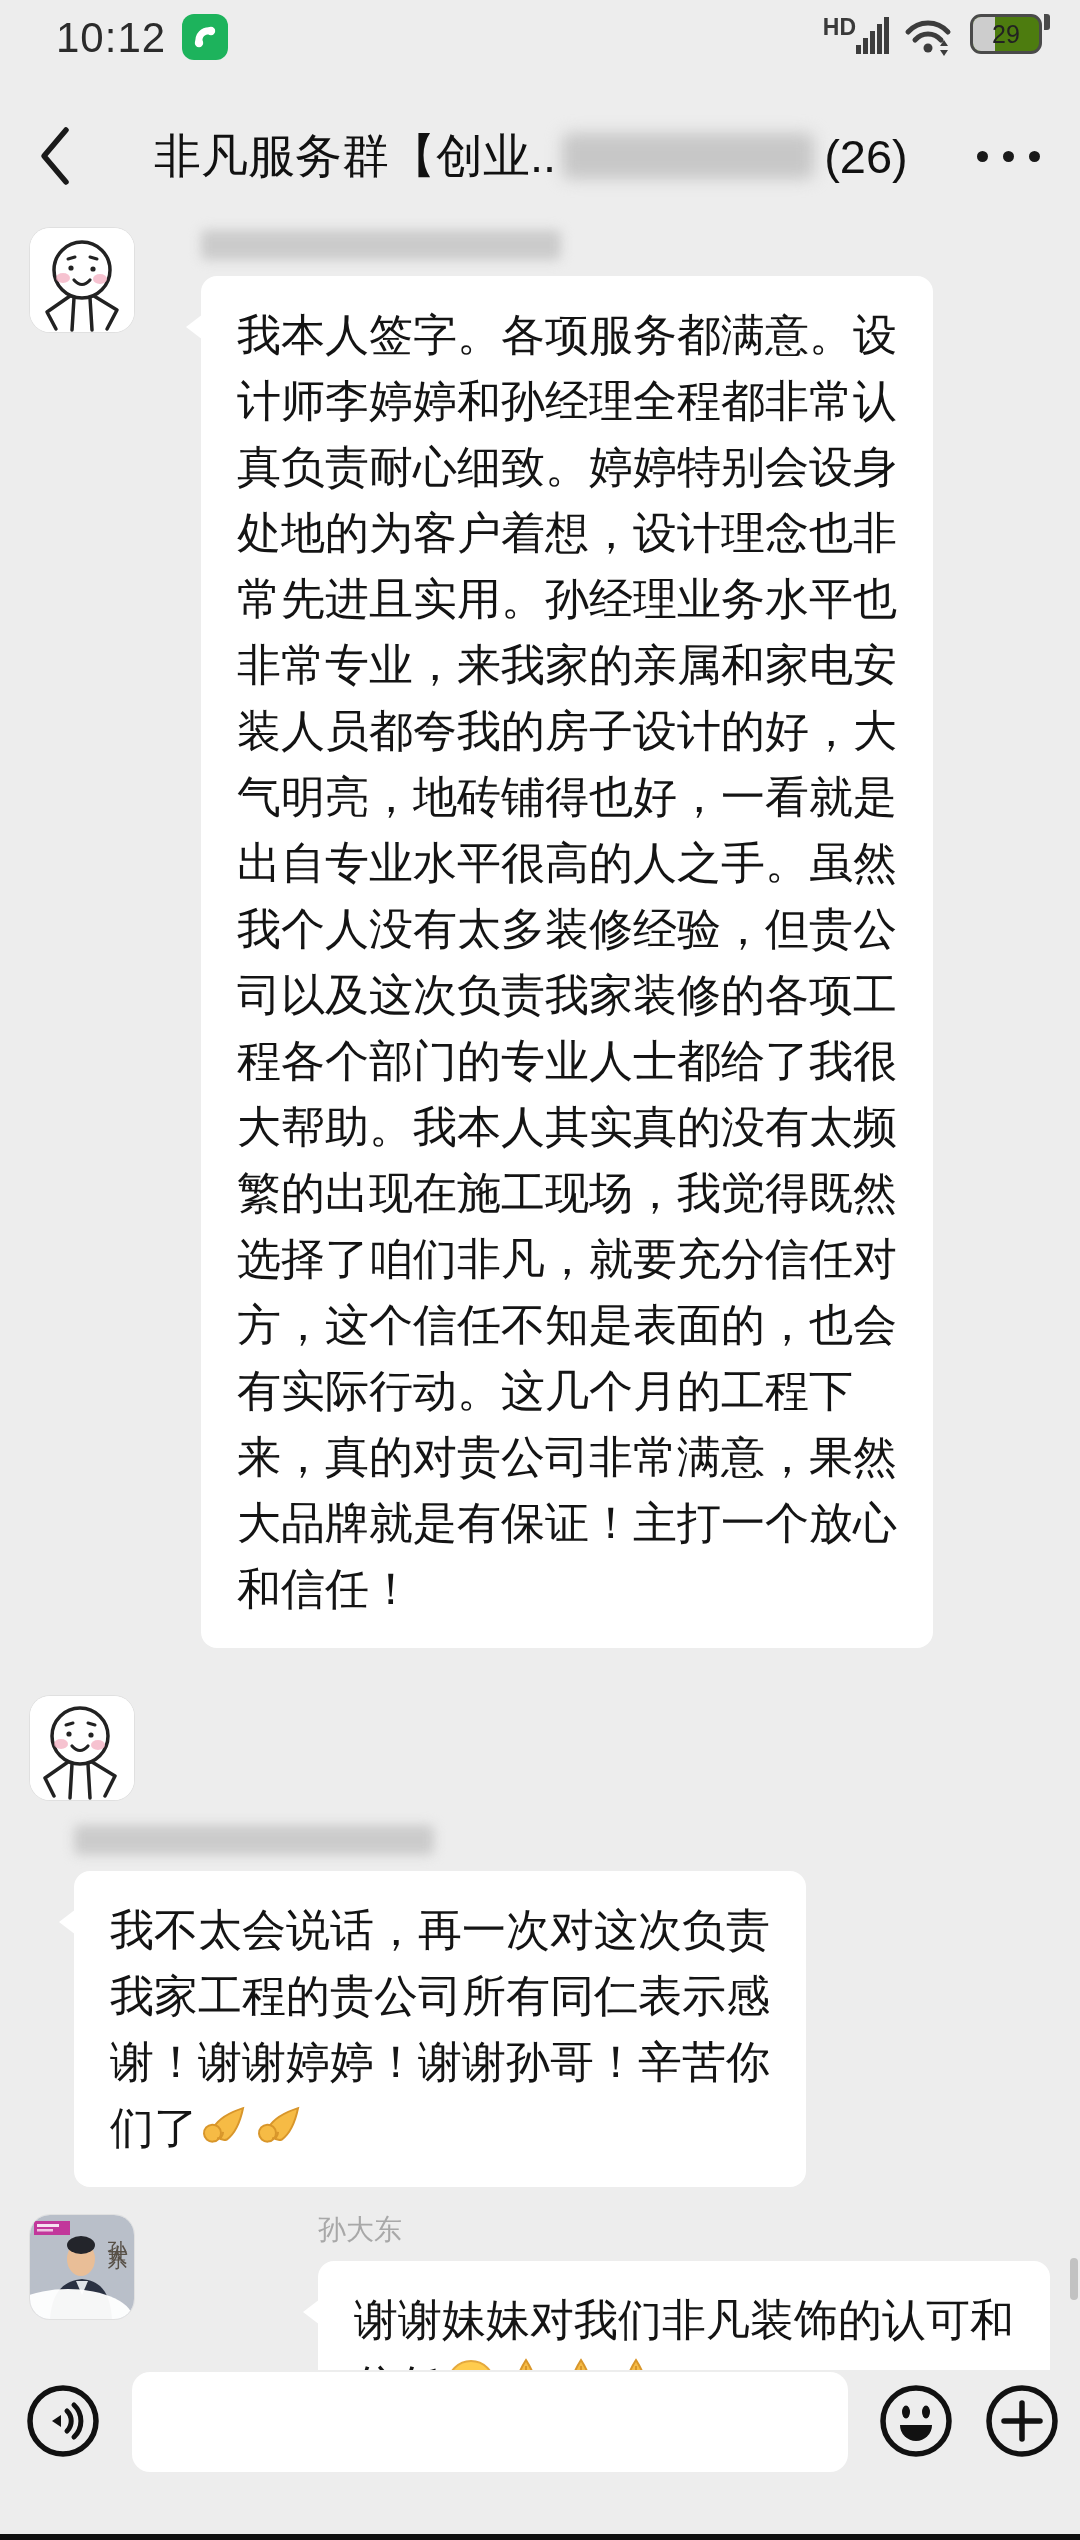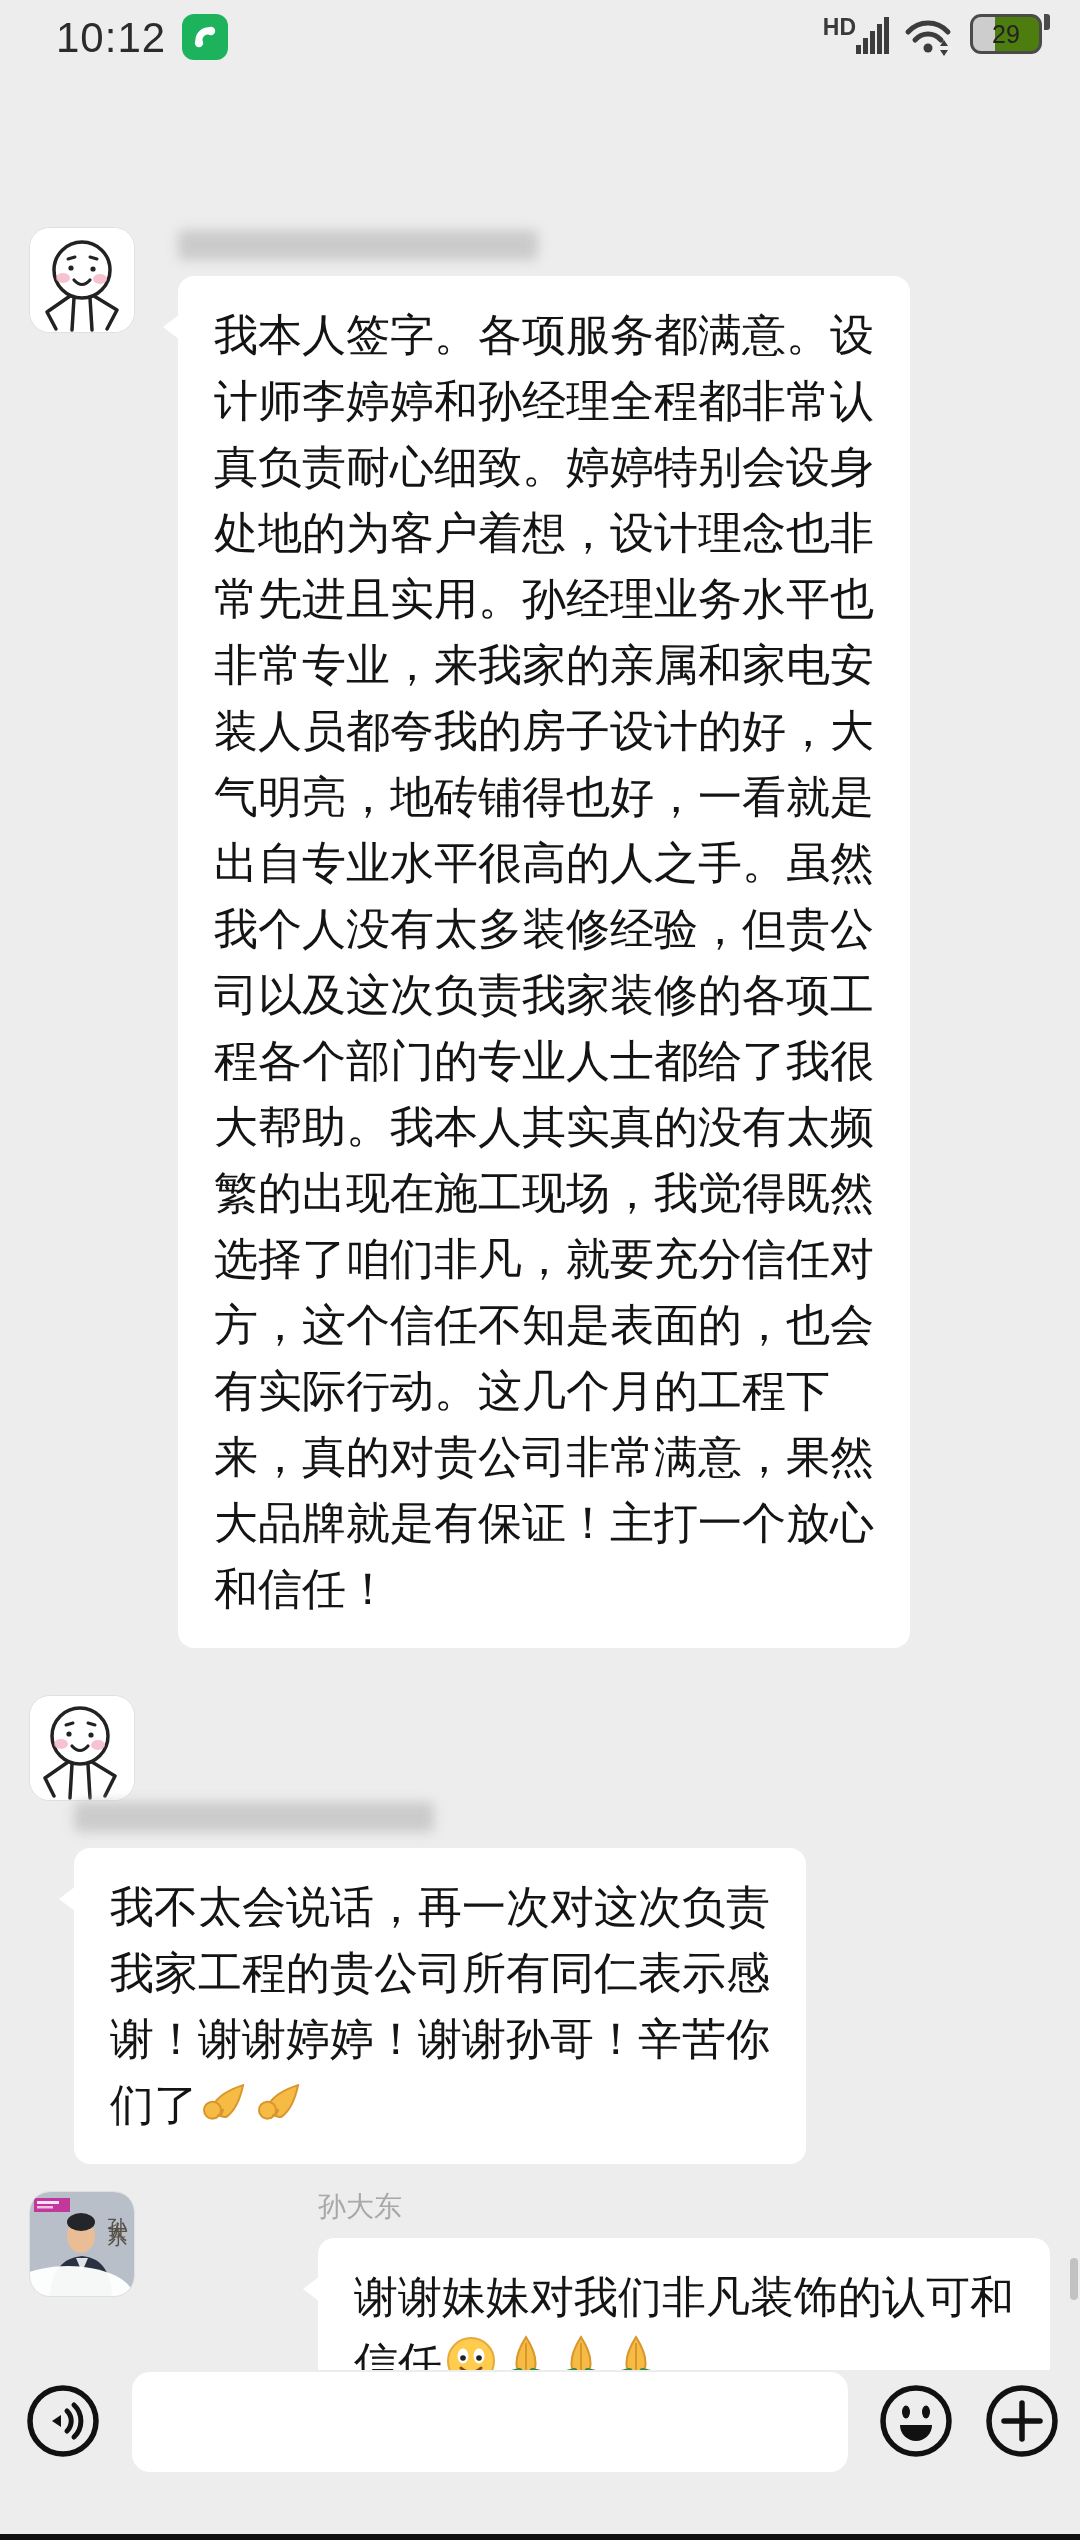--- a/index.html
+++ b/index.html
@@ -22,21 +22,21 @@
   .battery-nub{width:6px;height:16px;background:#4a4a4a;border-radius:0 3px 3px 0;margin-left:2px;}
   
   .nav-bar{position:absolute;top:100px;left:0;right:0;height:112px;display:flex;align-items:center;padding:0 40px 0 36px;box-sizing:border-box;}
   .back-btn{width:40px;height:68px;display:flex;align-items:center;}
   .title-wrap{display:flex;align-items:center;margin-left:78px;font-size:47px;color:#111;font-weight:500;white-space:nowrap;}
   .title-blur{width:252px;height:46px;background:#c7c7c7;border-radius:8px;filter:blur(8px);margin:0 10px 0 6px;}
   .more-btn{margin-left:auto;display:flex;gap:15px;align-items:center;height:60px;}
   .more-btn i{width:11px;height:11px;border-radius:50%;background:#1a1a1a;}
   
   .chat{position:absolute;top:212px;left:0;right:0;bottom:170px;padding:16px 30px;box-sizing:border-box;overflow:hidden;}
-  .msg{display:flex;align-items:flex-start;}
+  .msg{display:flex;align-items:flex-start;gap:23px;}
   .msg-2{margin-top:48px;flex-direction:column;}
   .msg-3{margin-top:28px;justify-content:space-between;}
   .avatar{width:104px;height:104px;border-radius:20px;overflow:hidden;flex:none;background:#fff;position:relative;box-shadow:0 0 0 1px rgba(0,0,0,.05);}
   .m-body{margin-left:44px;min-width:0;}
   .name-blur{width:360px;height:30px;border-radius:5px;background:#cbcbcb;filter:blur(6px);margin-top:2px;}
   .name-text{font-size:28px;color:#a8a8a8;height:30px;line-height:30px;}
   .bubble{position:relative;margin-top:16px;background:#fff;border-radius:16px;padding:26px 36px;width:660px;font-size:44px;line-height:66px;color:#141414;}
   .bubble::before{content:"";position:absolute;left:-15px;top:38px;width:0;height:0;border-top:13px solid transparent;border-bottom:13px solid transparent;border-right:17px solid #fff;}
   .emoji{display:inline-block;width:52px;height:52px;vertical-align:-9px;margin-left:3px;}
   .av-calligraphy{position:absolute;right:2px;top:10px;writing-mode:vertical-rl;font-size:20px;color:#463c30;font-family:"Liberation Serif","DejaVu Serif",serif;letter-spacing:4px;opacity:.85;}
@@ -80,20 +80,37 @@
       <path d="M36 32 l4 -6 l4 6 z" fill="#3c3c3c"></path>
       <path d="M36 36 l4 6 l4 -6 z" fill="#3c3c3c"></path>
     </svg>
     <span class="battery">
       <span class="battery-fill"></span>
       <span class="battery-num">29</span>
     </span>
     <span class="battery-nub"></span>
   </div>
 
+  <div class="nav-bar">
+    <span class="back-btn">
+      <svg width="38" height="68" viewBox="0 0 38 68">
+        <polyline points="30,8 8,34 30,60" fill="none" stroke="#1a1a1a" stroke-width="5.5" stroke-linecap="round" stroke-linejoin="round"></polyline>
+      </svg>
+    </span>
+    <span class="title-wrap">
+      <span>非凡服务群【创业..</span>
+      <span class="title-blur"></span>
+      <span>(26)</span>
+    </span>
+    <span class="more-btn">
+      <i></i>
+        <i></i>
+        <i></i>
+    </span>
+  </div>
 
   <div class="chat">
 
     <div class="msg msg-1">
       <span class="avatar">
         <svg width="104" height="104" viewBox="0 0 104 104">
           <rect width="104" height="104" fill="#ffffff"></rect>
           <circle cx="52" cy="42" r="28" fill="#ffffff" stroke="#222222" stroke-width="3.5"></circle>
           <line x1="38" y1="31" x2="45" y2="29" stroke="#222" stroke-width="3" stroke-linecap="round"></line>
           <line x1="60" y1="29" x2="67" y2="31" stroke="#222" stroke-width="3" stroke-linecap="round"></line>

